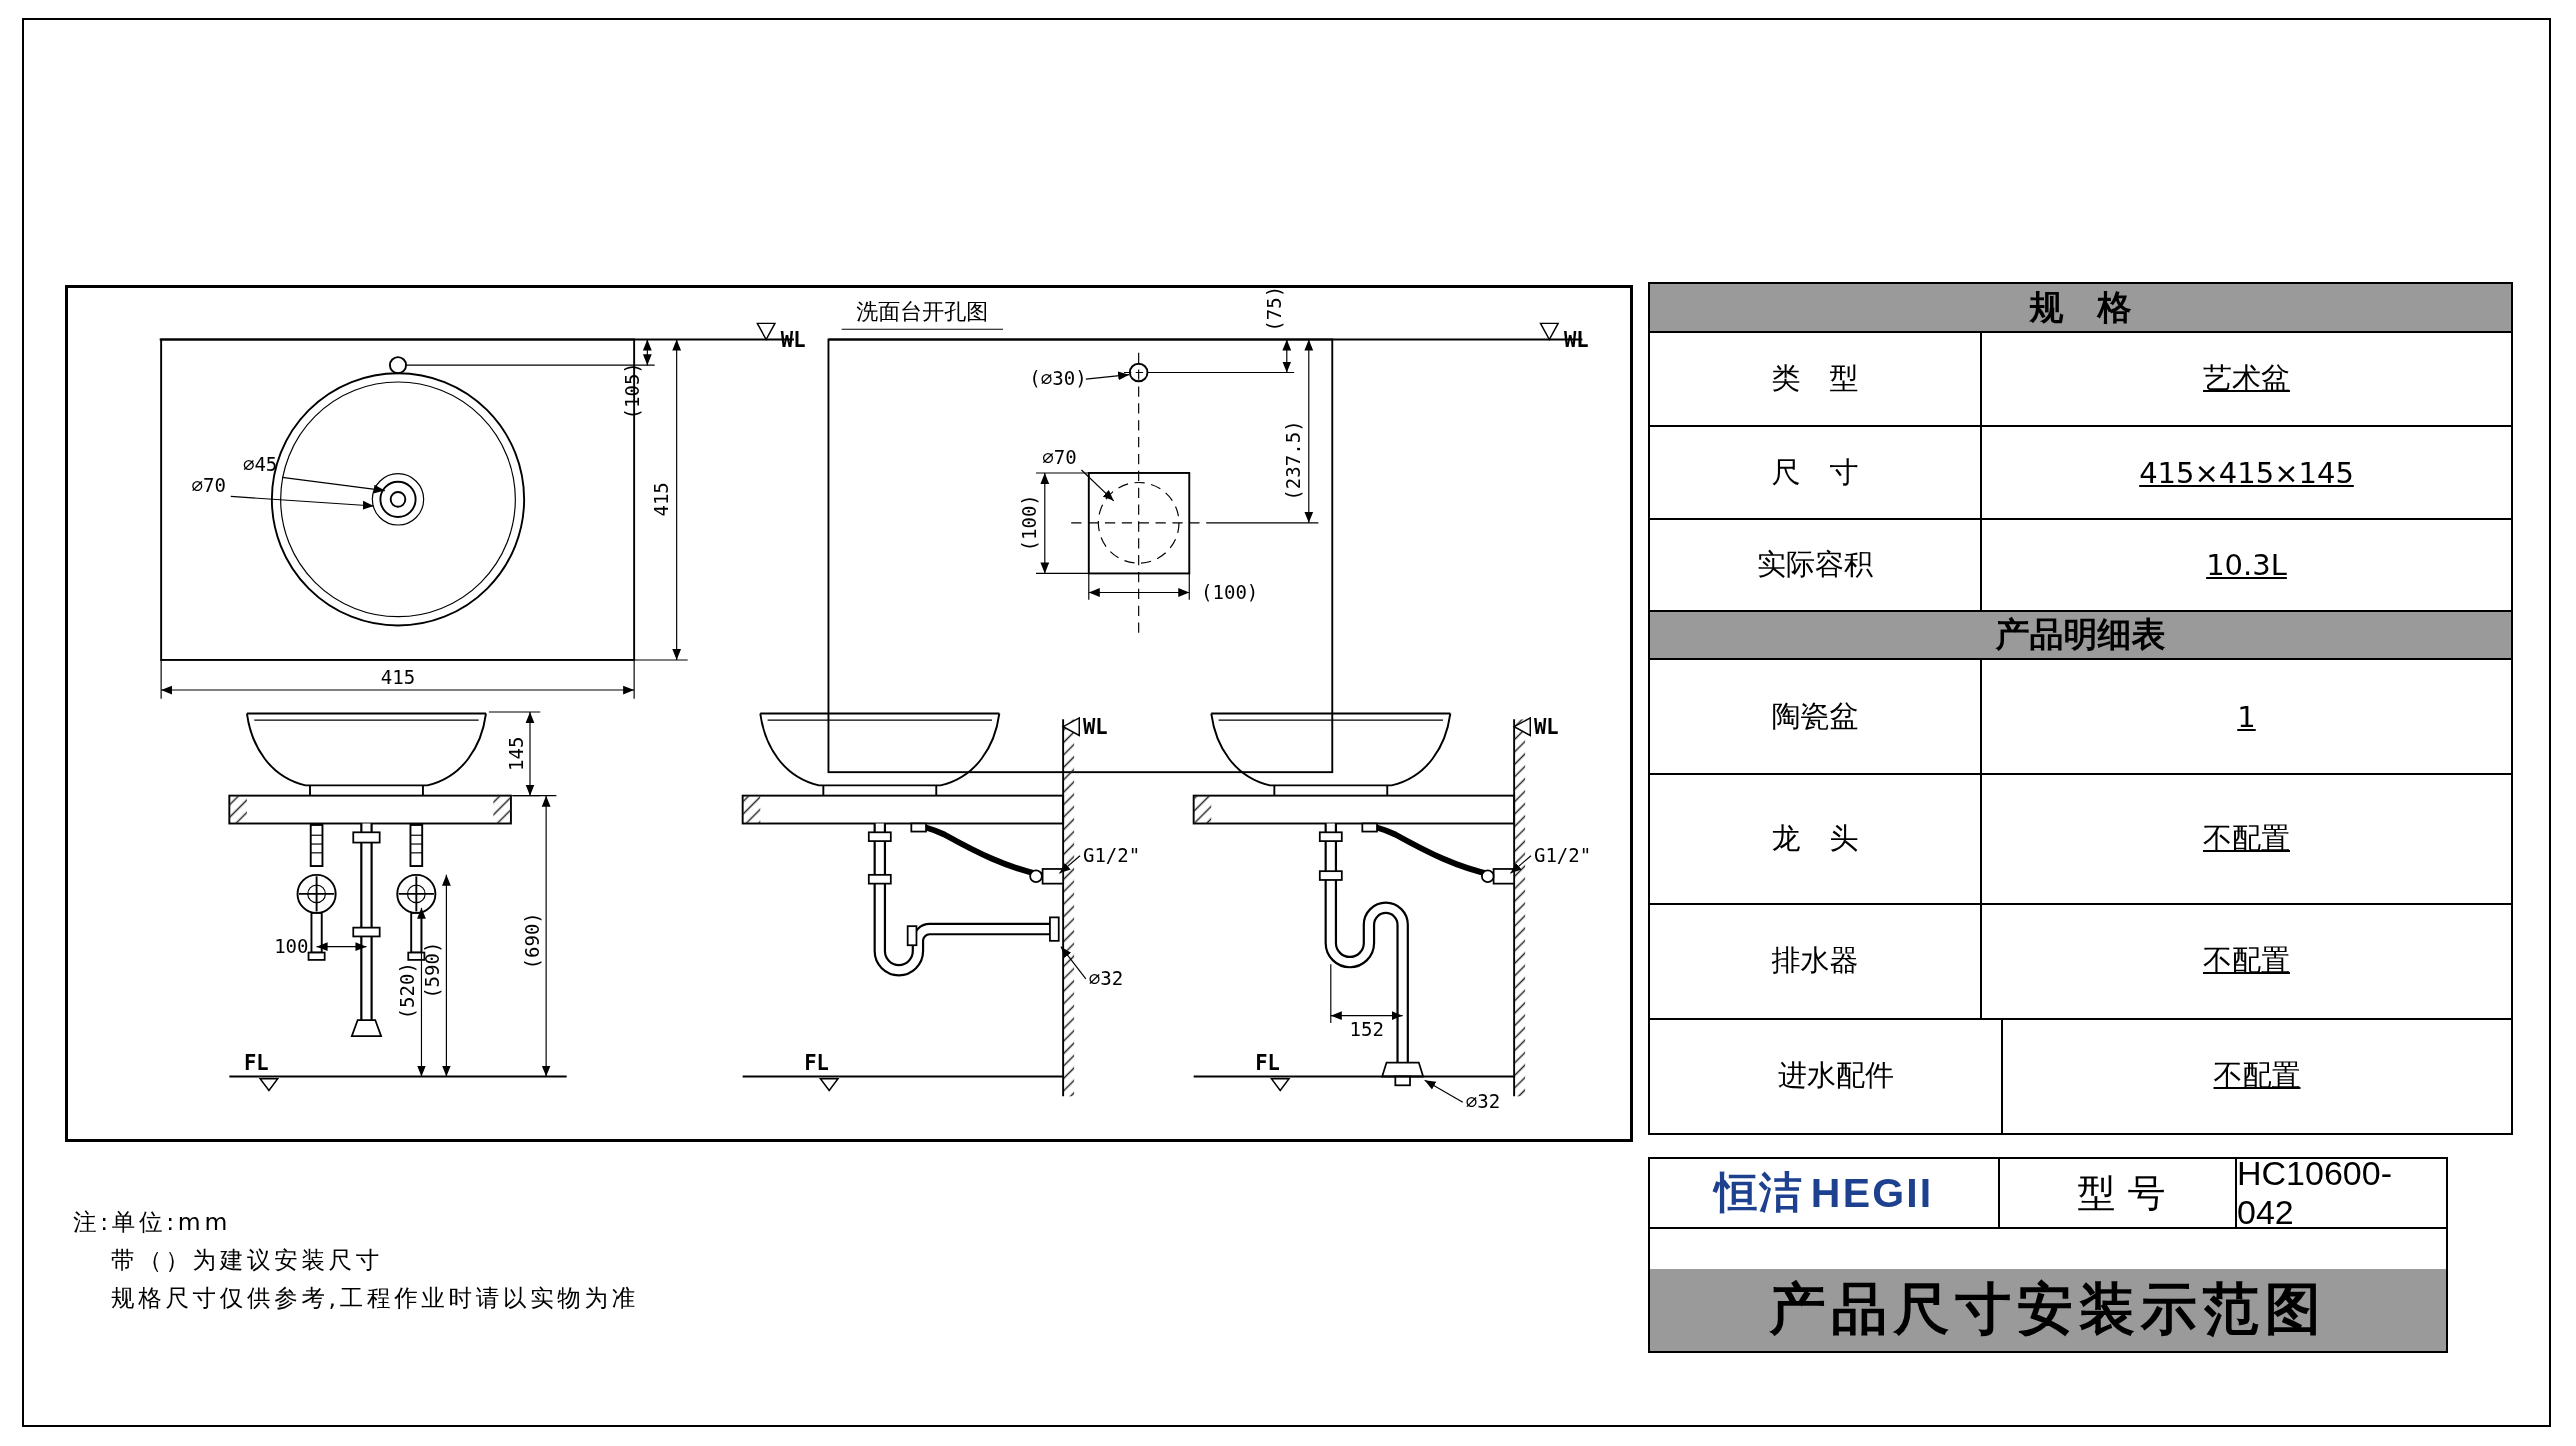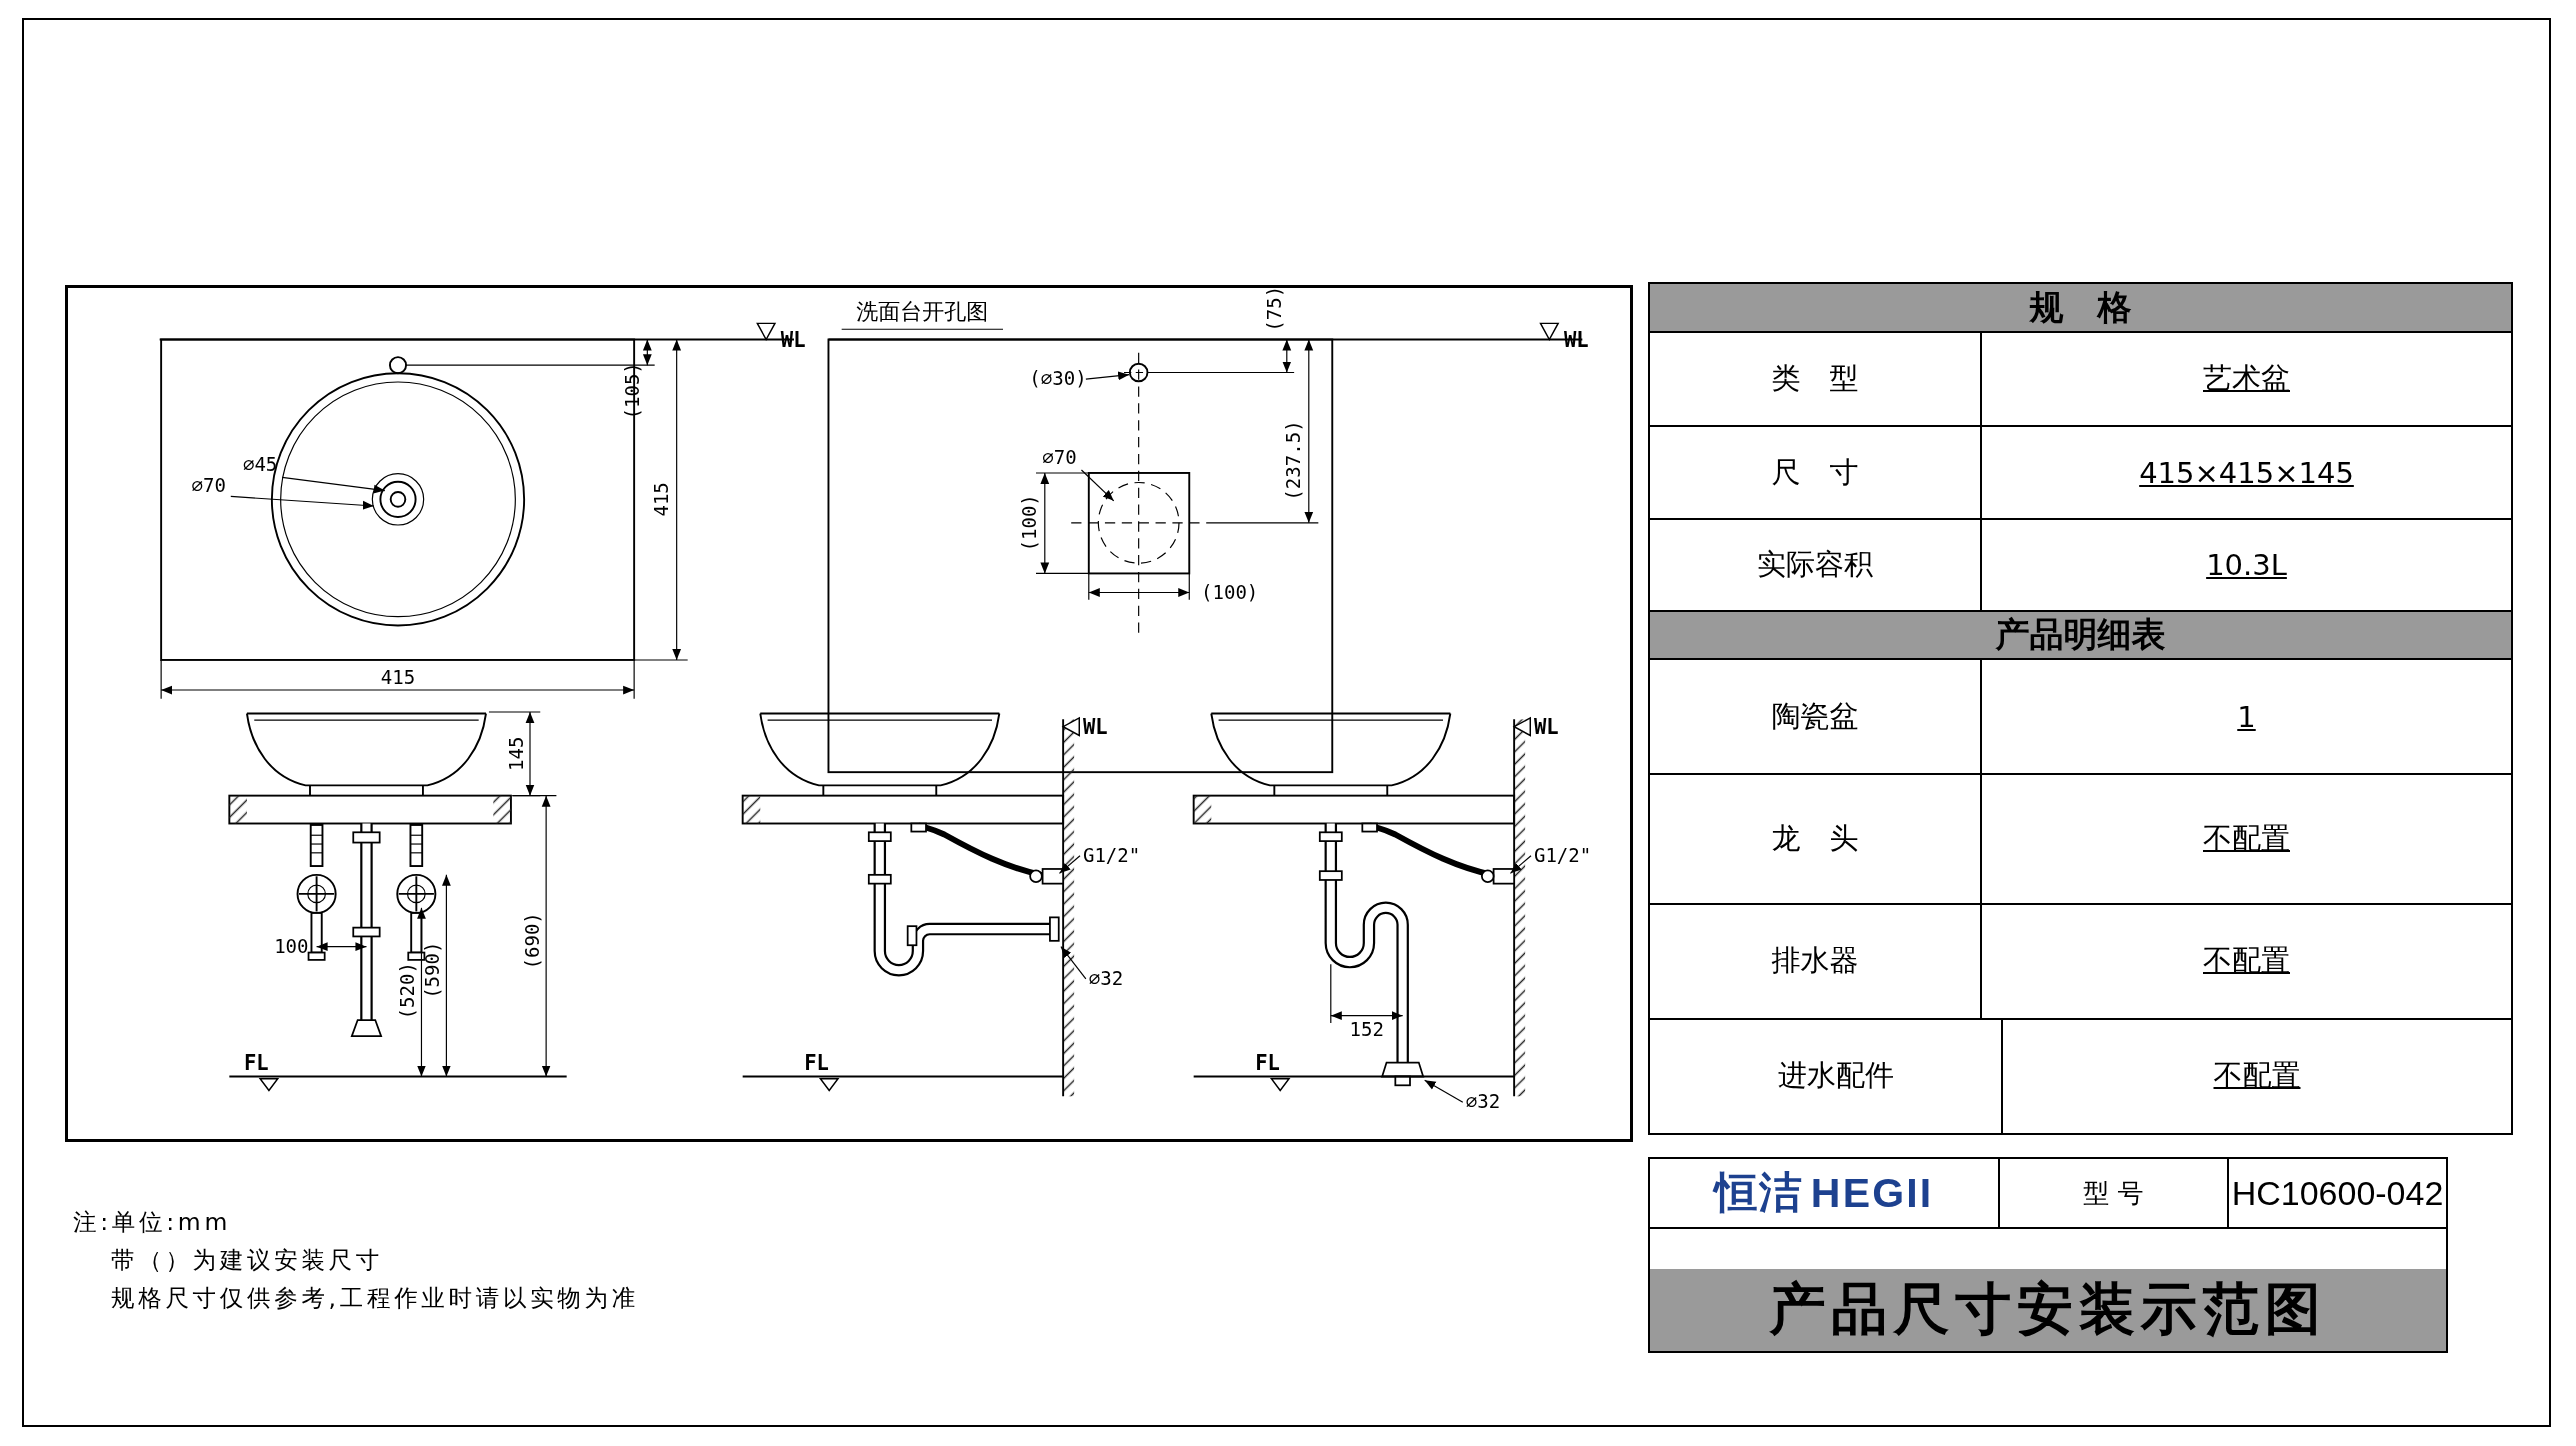--- a/index.html
+++ b/index.html
@@ -34,21 +34,21 @@
   .t-row:last-child{border-bottom:none;padding-left:21px;}
   .t-label{width:330px;border-right:2.2px solid #000;display:flex;align-items:center;justify-content:center;font-size:29px;}
   .t-value{flex:1;display:flex;align-items:center;justify-content:center;font-size:29px;text-decoration:underline;}
 
   
   .title-block{position:absolute;left:1648px;top:1157px;width:800px;height:196px;border:2.9px solid #000;box-sizing:border-box;display:flex;flex-direction:column;gap:40px;}
   .tb-top{height:68px;display:flex;border-bottom:2.9px solid #000;}
   .tb-logo{width:348px;border-right:2.9px solid #000;display:flex;align-items:center;justify-content:center;gap:7.3px;}
   .tb-logo .cn{color:var(--logo_blue,#1d418f);font-size:43px;font-weight:bold;letter-spacing:1.5px;}
   .tb-logo .en{color:var(--logo_blue,#1d418f);font-size:41px;font-weight:bold;letter-spacing:2.2px;font-family:"Liberation Sans",sans-serif;}
-  .tb-model-label{width:227px;border-right:2.9px solid #000;display:flex;align-items:center;justify-content:center;font-size:26px;}
+  .tb-model-label{width:227px;border-right:2.9px solid #000;display:flex;align-items:center;justify-content:center;font-size:38px;padding-left:8px;}
   .tb-model-value{flex:1;display:flex;align-items:center;justify-content:center;font-size:34px;font-family:"Liberation Sans",sans-serif;}
   .tb-title{flex:1;background:var(--header_bg,#9a9a9a);display:flex;align-items:center;justify-content:center;font-size:56px;font-weight:bold;letter-spacing:5.9px;}
 </style>
 </head>
 <body>
 
 <div class="page-border"></div>
 
 <div class="drawing-box">
 <svg viewBox="0 0 2130 1160" xmlns="http://www.w3.org/2000/svg">

